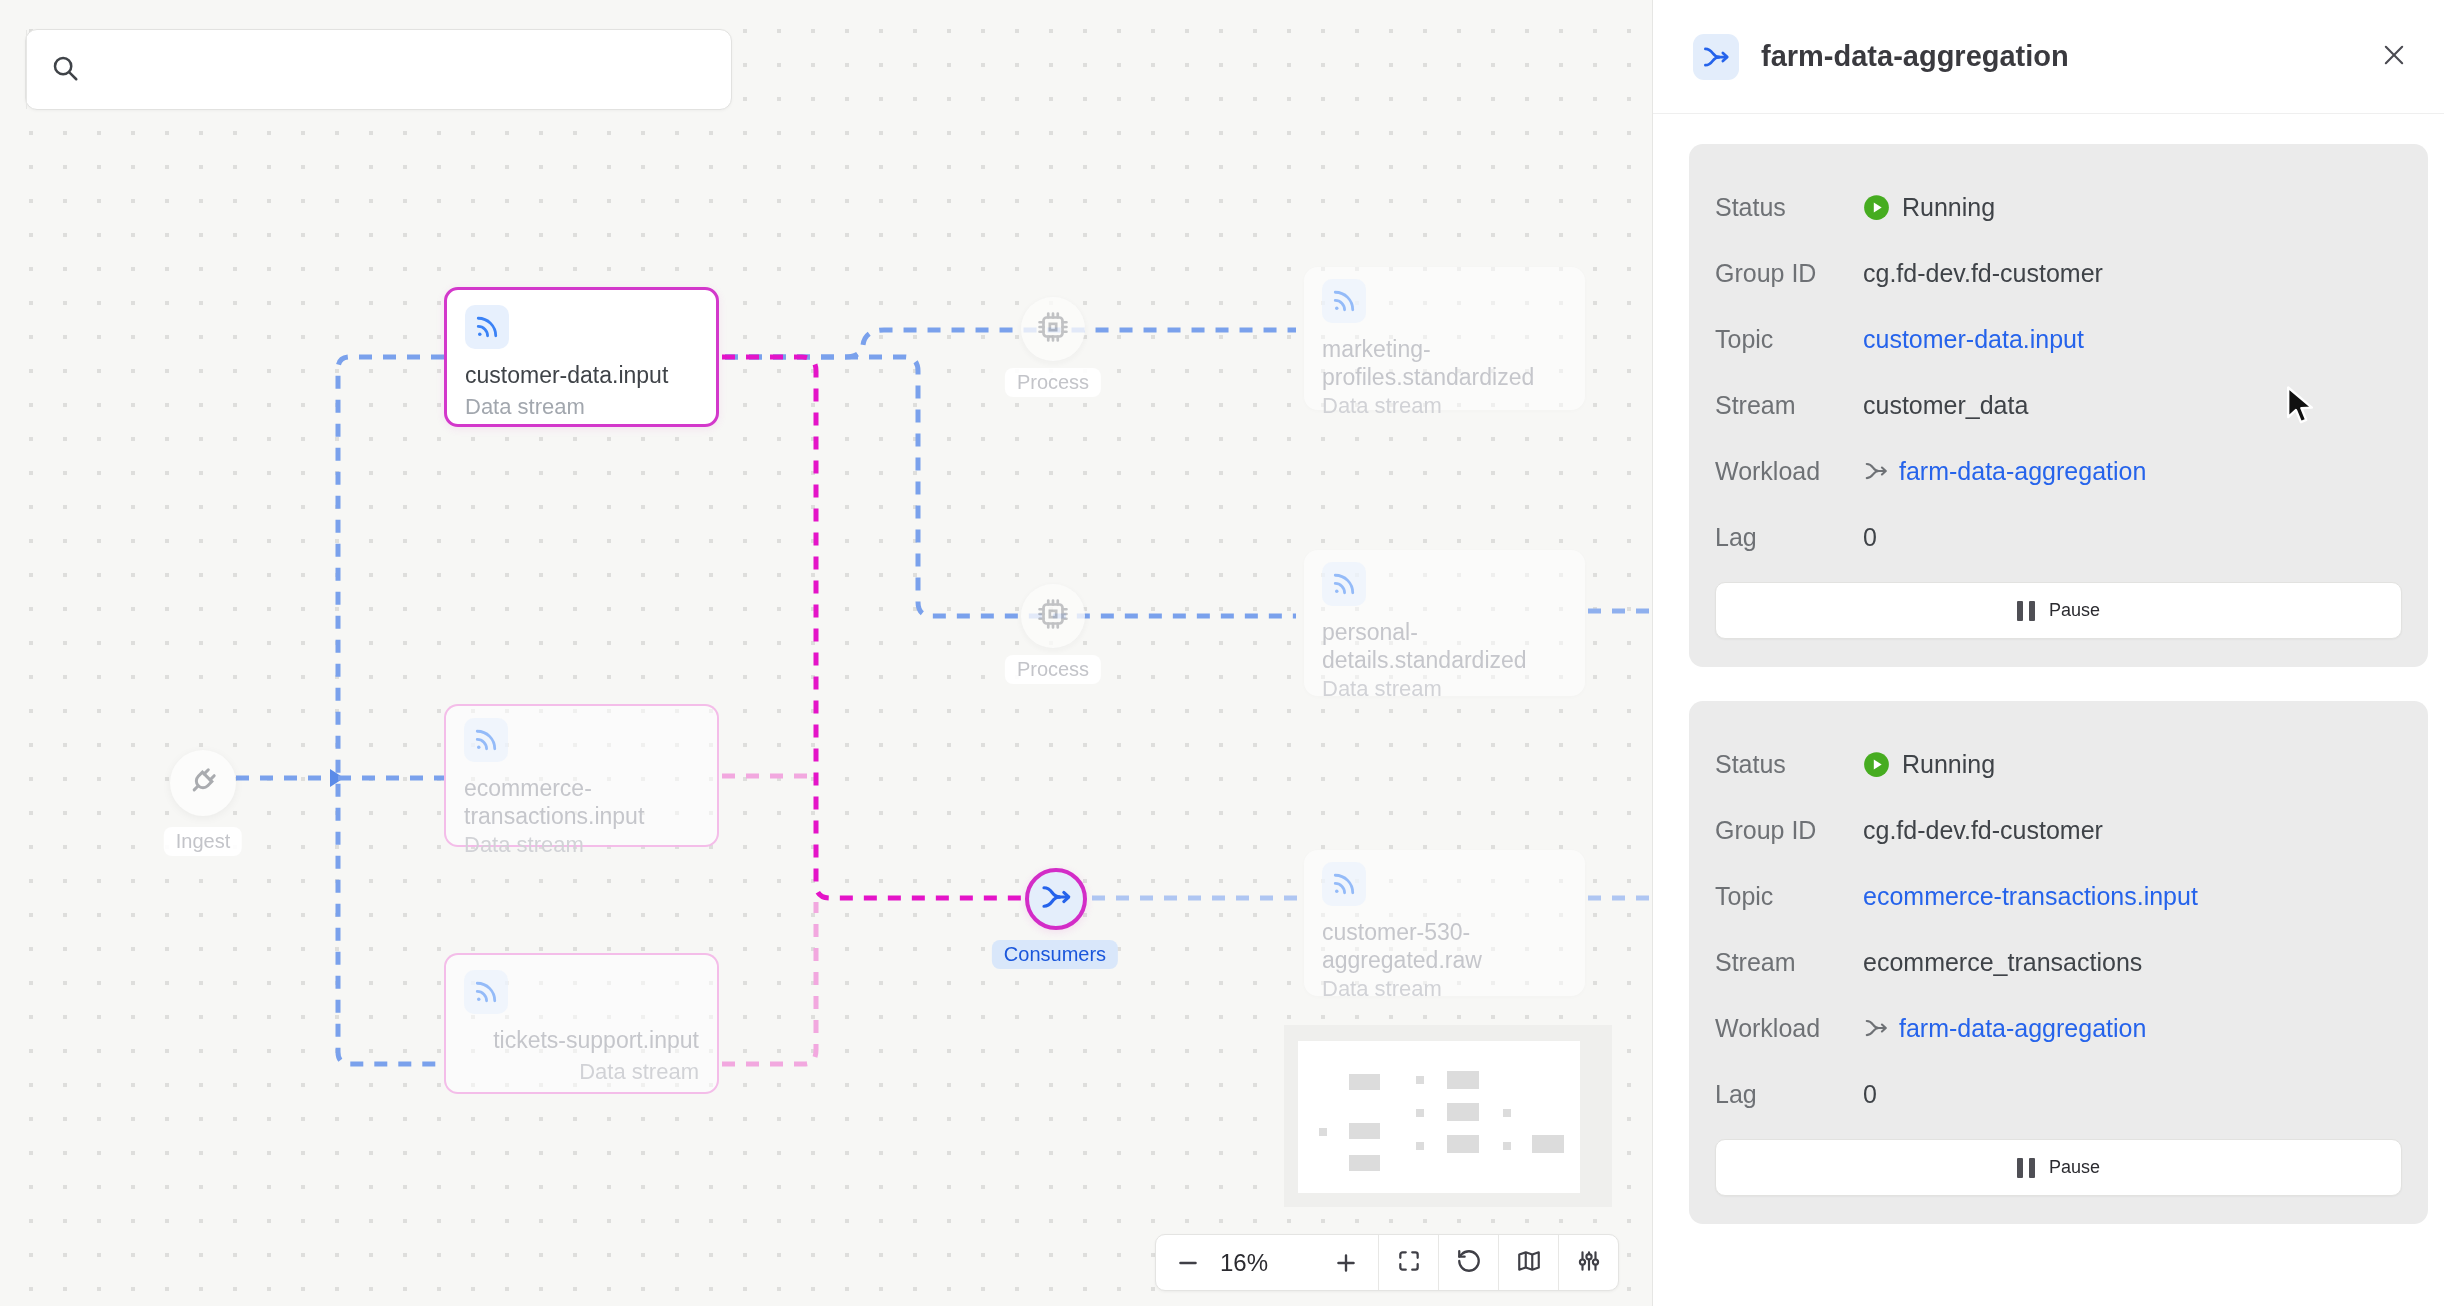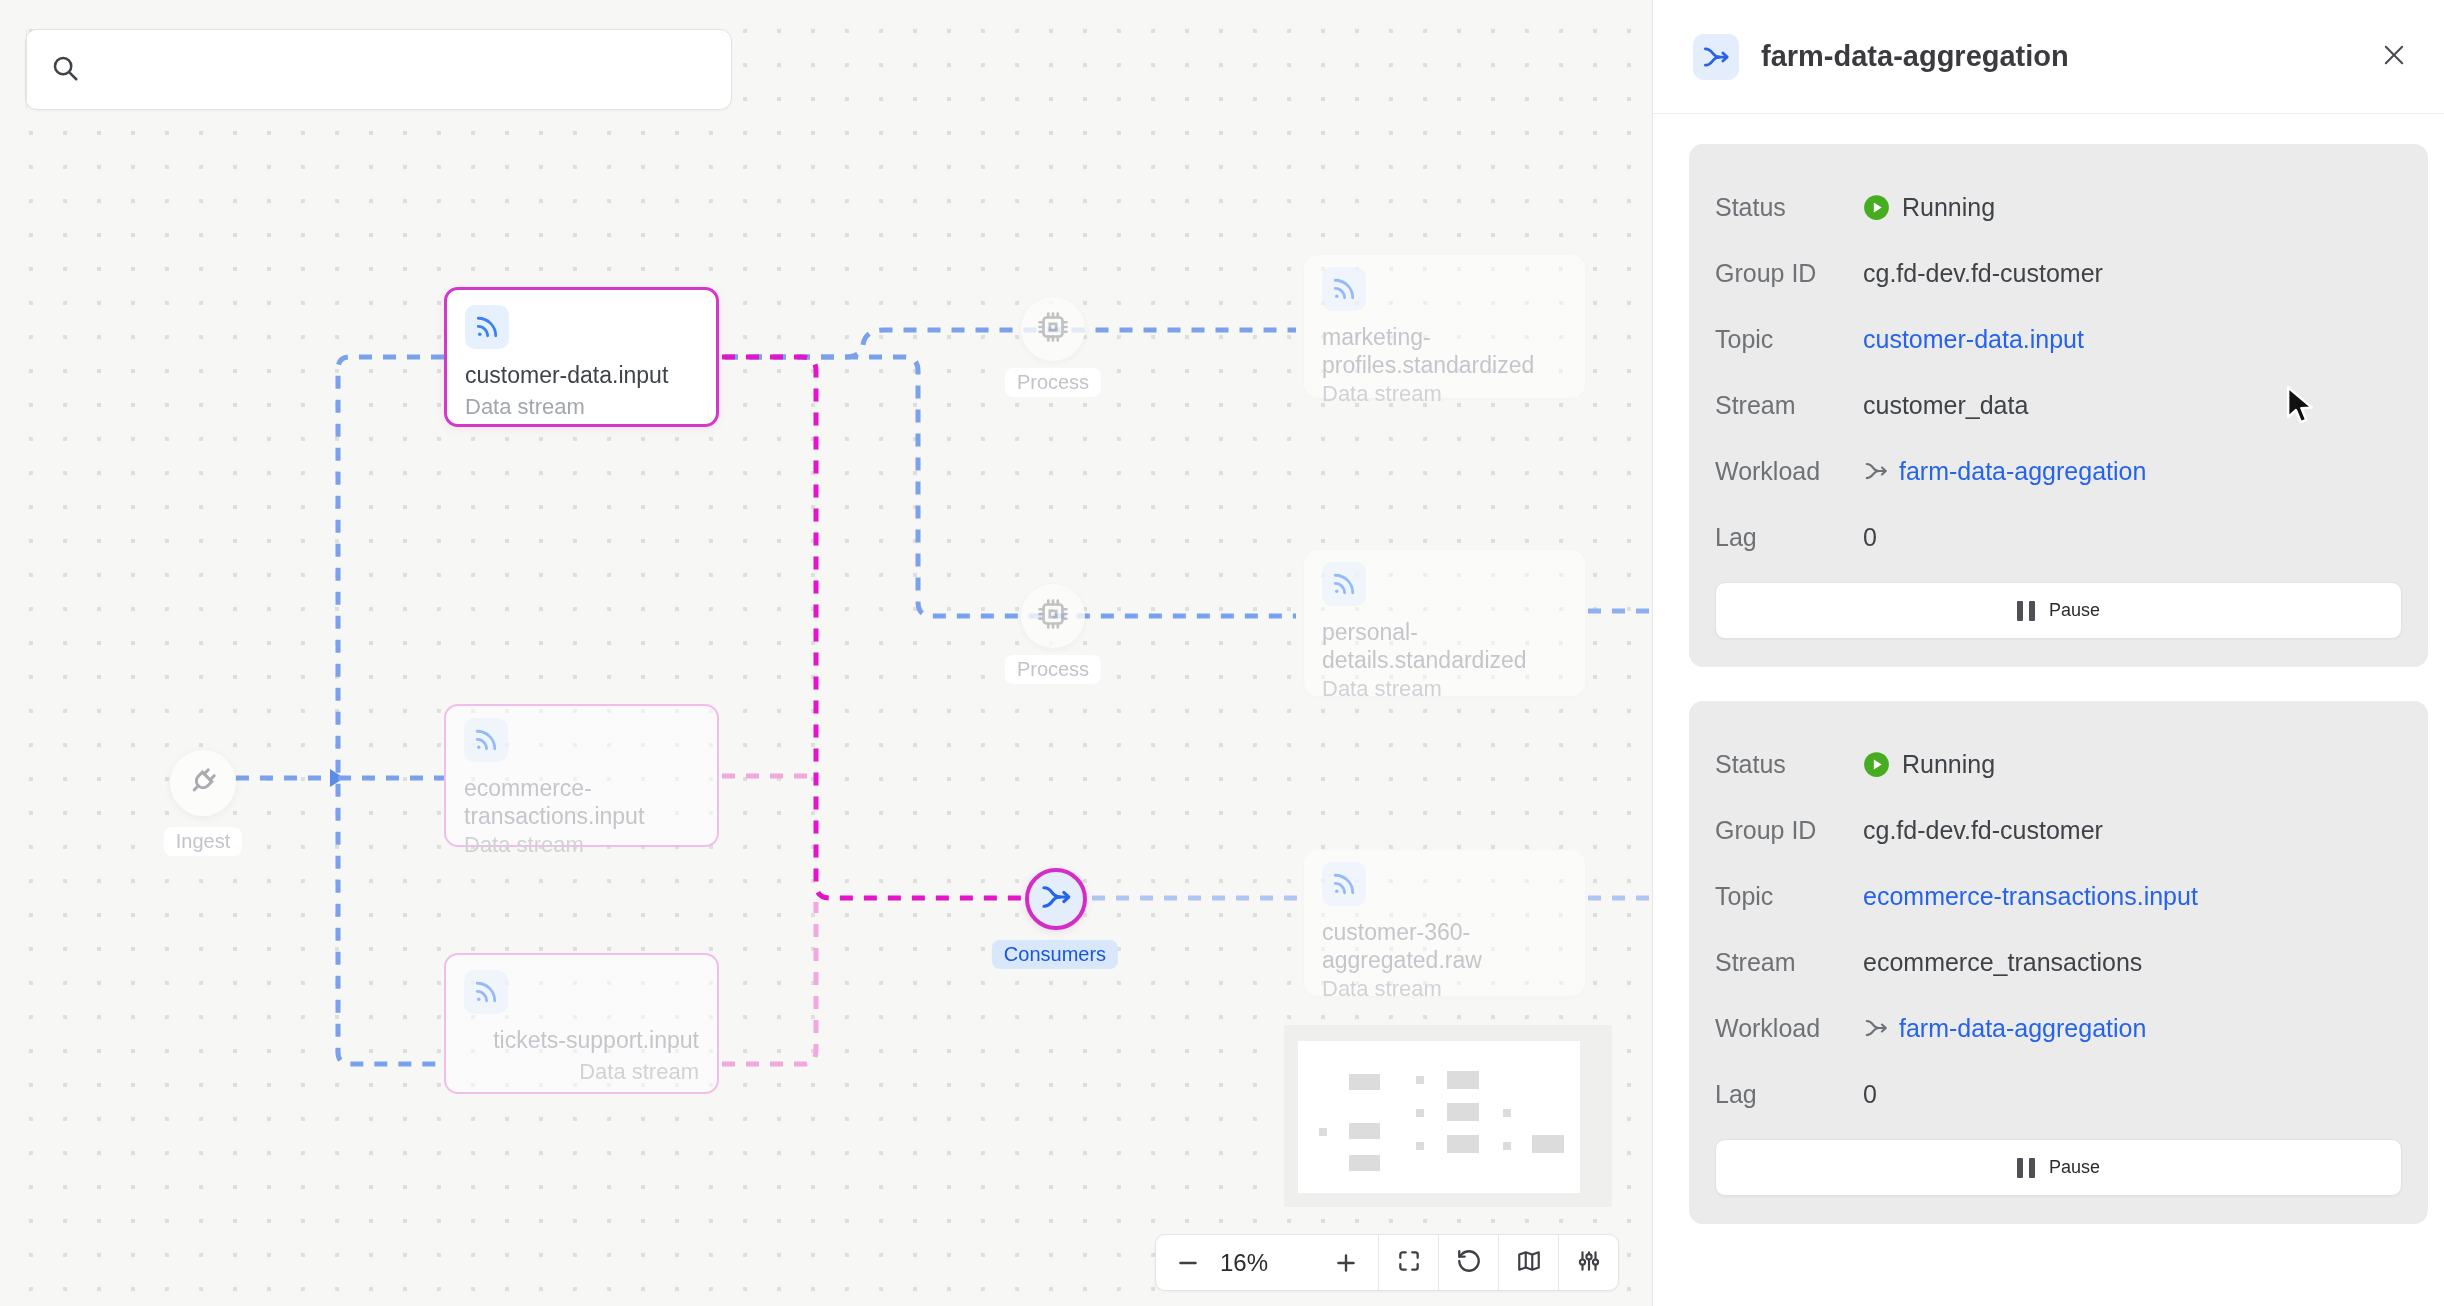--- a/index.html
+++ b/index.html
@@ -196,21 +196,21 @@
         <svg width="34" height="34" viewBox="0 0 24 24" fill="none" stroke="#2563EB" stroke-width="2.2" stroke-linecap="round" stroke-linejoin="round">
           <path d="M3.5 5.5 C10 5.5 8.5 12 14.5 12"></path>
             <path d="M3.5 18.5 C10 18.5 8.5 12 14.5 12"></path>
           <path d="M13.5 12 H20.5"></path>
             <path d="M17.5 8.8 L21 12 L17.5 15.2"></path>
         </svg>
       </span>
     </div>
     <div class="pill pill-agg" style="left:1055px; top:940px;">Consumers</div>
 
-    <div class="node node-ghost faded" style="left:1304px; top:255px; width:281px; height:143px; padding-top:12px;">
+    <div class="node node-ghost faded" style="left:1304px; top:267px; width:281px; height:143px; padding-top:12px;">
       <div class="node-icon">
         <svg width="28" height="28" viewBox="0 0 24 24" fill="none" stroke="#3B82F6" stroke-width="2.4" stroke-linecap="round">
           <circle cx="5.8" cy="18.2" r="1.5" fill="#3B82F6" stroke="none"></circle>
           <path d="M4.5 11.5 a8 8 0 0 1 8 8"></path>
             <path d="M4.5 4.5 a15 15 0 0 1 15 15"></path>
         </svg>
       </div>
       <div class="node-title" style="line-height:28px">marketing-profiles.standardized</div>
       <div class="node-sub" style="margin-top:0">Data stream</div>
     </div>
@@ -228,21 +228,21 @@
     </div>
 
     <div class="node node-ghost faded" style="left:1304px; top:850px; width:281px; height:146px; padding-top:12px;">
       <div class="node-icon">
         <svg width="28" height="28" viewBox="0 0 24 24" fill="none" stroke="#3B82F6" stroke-width="2.4" stroke-linecap="round">
           <circle cx="5.8" cy="18.2" r="1.5" fill="#3B82F6" stroke="none"></circle>
           <path d="M4.5 11.5 a8 8 0 0 1 8 8"></path>
             <path d="M4.5 4.5 a15 15 0 0 1 15 15"></path>
         </svg>
       </div>
-      <div class="node-title" style="line-height:28px">customer-360-aggregated.raw</div>
+      <div class="node-title" style="line-height:28px">customer-530-aggregated.raw</div>
       <div class="node-sub" style="margin-top:0">Data stream</div>
     </div>
 
     <div class="minimap">
       <div class="minimap-view">
         <div class="mm" style="left:21px;top:87px;width:8px;height:8px;"></div>
         <div class="mm" style="left:51px;top:33px;width:31px;height:16px;"></div>
         <div class="mm" style="left:51px;top:82px;width:31px;height:16px;"></div>
         <div class="mm" style="left:51px;top:114px;width:31px;height:16px;"></div>
         <div class="mm" style="left:118px;top:35px;width:8px;height:8px;"></div>

